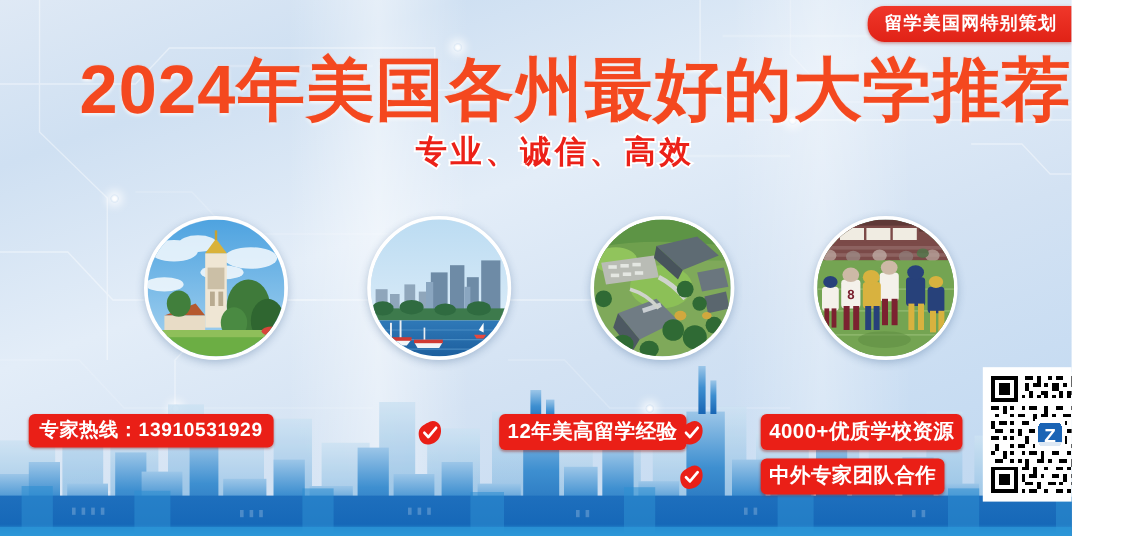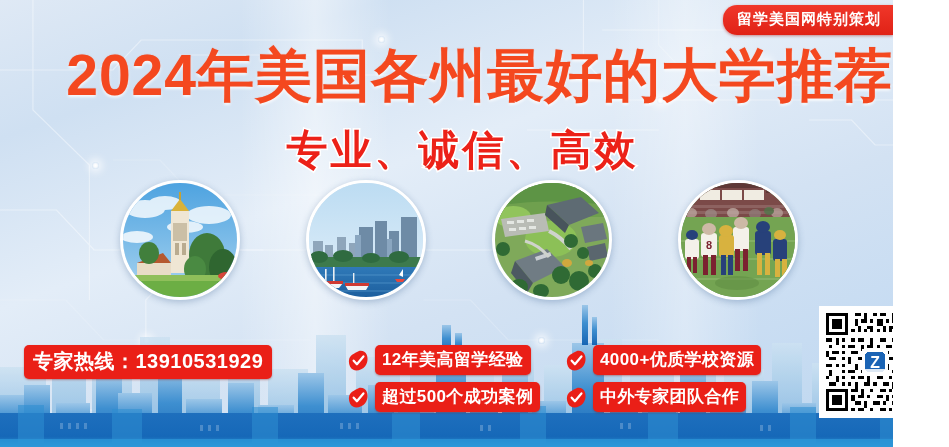--- a/index.html
+++ b/index.html
@@ -44,23 +44,23 @@
     position:absolute;top:42px;left:0;right:0;
     text-align:right;
     font-size:57px;line-height:66px;
     font-weight:bold;
     color:#f4481f;
     letter-spacing:1px;
     white-space:nowrap;
     text-shadow:0 2px 3px rgba(255,255,255,.85), 0 0 1px rgba(220,60,20,.5);
   }
   #subhead{
-    position:absolute;top:130px;left:0;right:0;
+    position:absolute;top:106px;left:0;right:0;
     text-align:center;
-    font-size:41px;line-height:40px;
+    font-size:26px;line-height:40px;
     font-weight:bold;
     color:#ec2118;
     letter-spacing:3px;
     white-space:nowrap;
     -webkit-text-stroke:3px #ffffff;
     paint-order:stroke fill;
     text-shadow:0 1px 2px rgba(255,255,255,.9);
     padding-left:32px;
   }
 
@@ -78,35 +78,35 @@
     overflow:hidden;
     background:#cfe2f0;
   }
   .photo svg{display:block;width:100%;height:100%;}
 
   
   #contact{position:absolute;left:24px;top:345px;}
   .contact-line{
     display:block;
     margin-bottom:6px;
-    font-size:20px;font-weight:bold;
+    font-size:16px;font-weight:bold;
     color:#ffffff;
     background:#ea1f17;
     border-radius:5px;
     padding:3px 9px 4px 9px;
     white-space:nowrap;
     letter-spacing:.5px;
     box-shadow:0 1px 2px rgba(150,20,10,.4);
   }
 
   
   .feature-col{position:absolute;}
   #feat-col-1{left:348px;top:345px;}
   #feat-col-2{left:566px;top:345px;}
-  .feature-row{display:flex;align-items:center;margin-bottom:7px;white-space:nowrap;}
+  .feature-row{display:flex;align-items:center;margin-bottom:7px;white-space:nowrap;gap:41px;}
   .check-icon{
     width:21px;height:21px;flex:none;margin-right:6px;
     display:block;
   }
   .feature-text{
     font-size:17px;font-weight:bold;color:#ffffff;
     background:#ea1f17;border-radius:5px;
     padding:3px 7px 4px 7px;
     letter-spacing:.4px;
     box-shadow:0 1px 2px rgba(150,20,10,.4);
@@ -508,27 +508,20 @@
     <span class="contact-line">专家热线：13910531929</span>
   </div>
 
   <div class="feature-col" id="feat-col-1">
     <div class="feature-row">
       <svg class="check-icon" viewBox="0 0 24 24">
         <path d="M12 1.5c3.2-1.6 8 .4 9.4 3.8 1.6 3.8 1.2 9.5-1.8 13.2-2.9 3.6-9.3 6.3-13.5 4.2C2.2 20.8.4 15.6 1.2 11 2 6.2 7.4 3.8 12 1.5Z" fill="#ea1f17"></path>
         <path d="M6.5 12.2 L10.2 16.2 L17.6 7.4" stroke="#ffffff" stroke-width="2.6" fill="none" stroke-linecap="round" stroke-linejoin="round"></path>
       </svg>
       <span class="feature-text">12年美高留学经验</span>
-    </div>
-    <div class="feature-row">
-      <svg class="check-icon" viewBox="0 0 24 24">
-        <path d="M12 1.5c3.2-1.6 8 .4 9.4 3.8 1.6 3.8 1.2 9.5-1.8 13.2-2.9 3.6-9.3 6.3-13.5 4.2C2.2 20.8.4 15.6 1.2 11 2 6.2 7.4 3.8 12 1.5Z" fill="#ea1f17"></path>
-        <path d="M6.5 12.2 L10.2 16.2 L17.6 7.4" stroke="#ffffff" stroke-width="2.6" fill="none" stroke-linecap="round" stroke-linejoin="round"></path>
-      </svg>
-      <span class="feature-text">超过500个成功案例</span>
     </div>
   </div>
 
   <div class="feature-col" id="feat-col-2">
     <div class="feature-row">
       <svg class="check-icon" viewBox="0 0 24 24">
         <path d="M12 1.5c3.2-1.6 8 .4 9.4 3.8 1.6 3.8 1.2 9.5-1.8 13.2-2.9 3.6-9.3 6.3-13.5 4.2C2.2 20.8.4 15.6 1.2 11 2 6.2 7.4 3.8 12 1.5Z" fill="#ea1f17"></path>
         <path d="M6.5 12.2 L10.2 16.2 L17.6 7.4" stroke="#ffffff" stroke-width="2.6" fill="none" stroke-linecap="round" stroke-linejoin="round"></path>
       </svg>
       <span class="feature-text">4000+优质学校资源</span>

